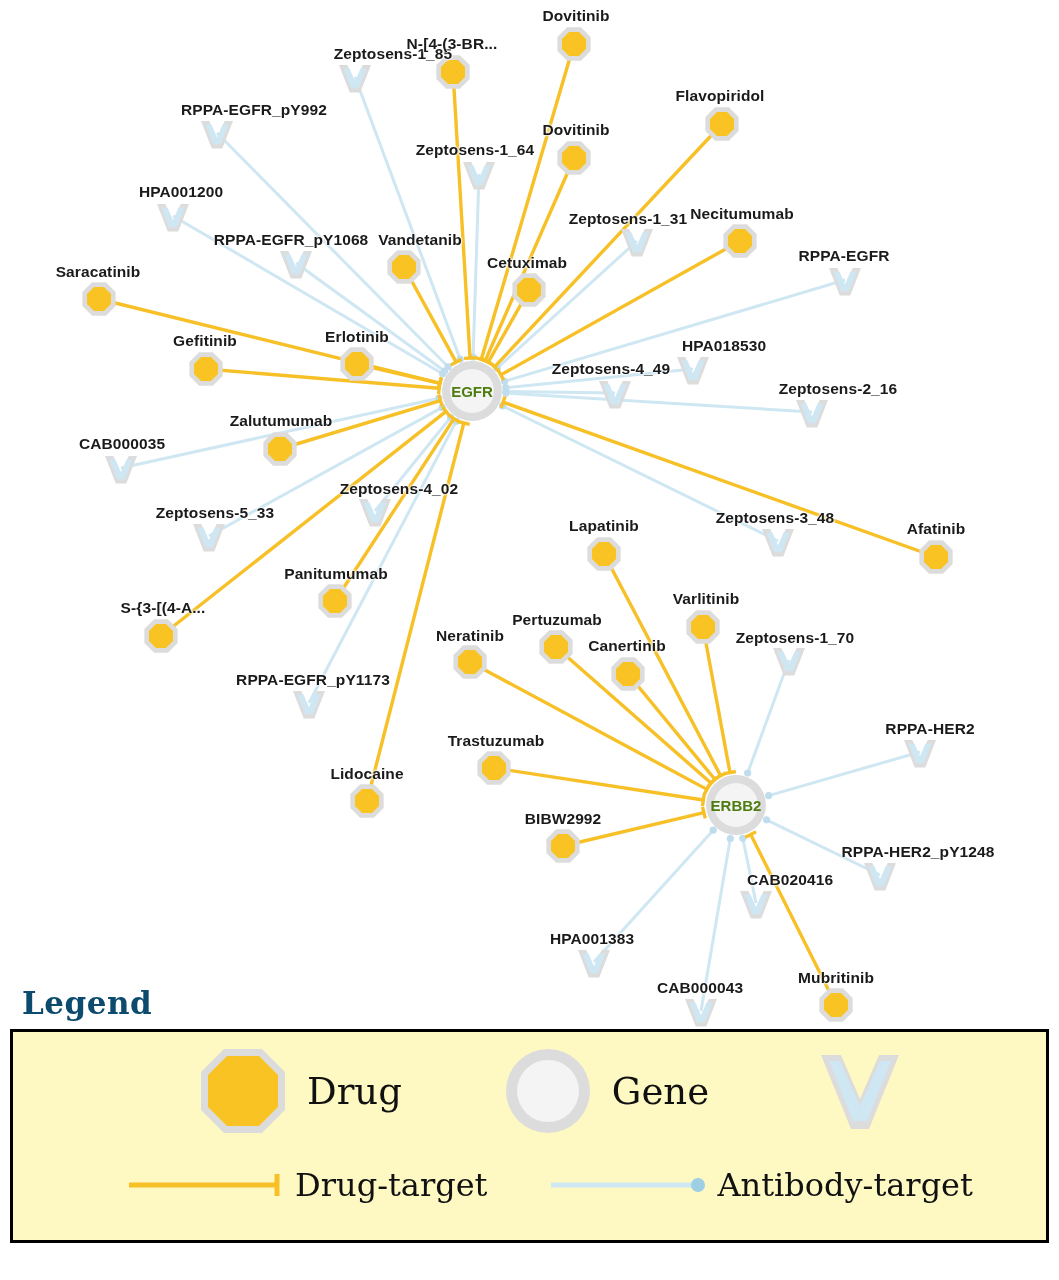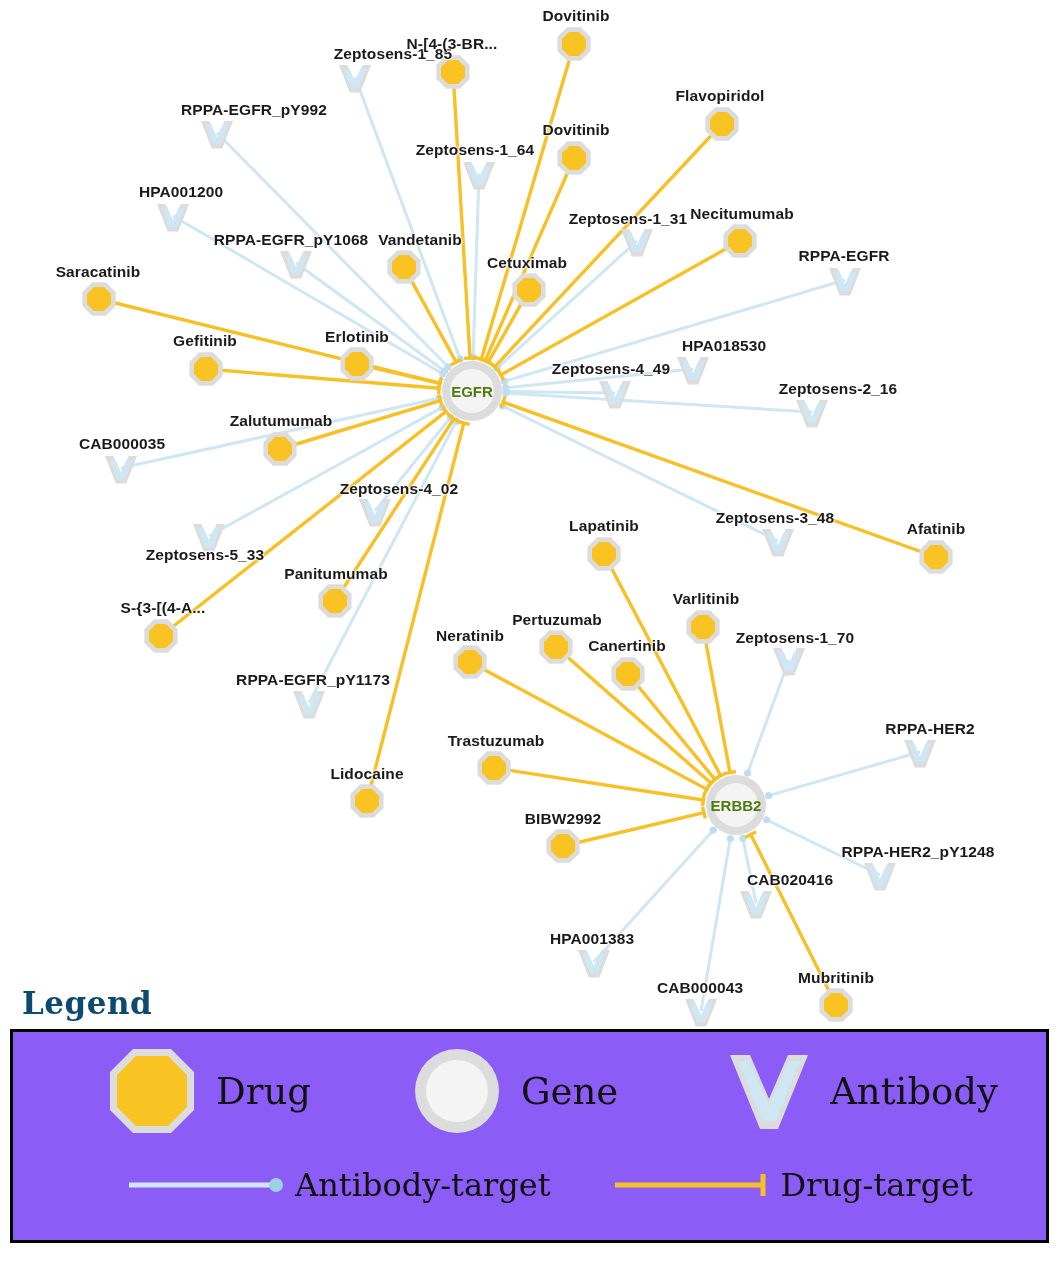--- a/index.html
+++ b/index.html
@@ -57,21 +57,21 @@
     font-weight: bold;
     color: #0c4a6e;
     margin-left: 22px;
     margin-bottom: 8px;
     letter-spacing: 0.5px;
   }
   #legend-box {
     margin: 0 10px;
     border: 3px solid #000;
     height: 208px;
-    background: #8b5cf6;
+    background: #fef9c3;
     position: relative;
     padding-left: 41px;
   }
   .legend-row1 {
     display: flex;
     align-items: center;
     justify-content: center;
     gap: 0px;
     height: 118px;
   }
@@ -296,21 +296,21 @@
     <div class="node-label" style="left: 475px; top: 150px;">Zeptosens-1_64</div>
     <div class="node-label" style="left: 181px; top: 192px;">HPA001200</div>
     <div class="node-label" style="left: 628px; top: 219px;">Zeptosens-1_31</div>
     <div class="node-label" style="left: 291px; top: 240px;">RPPA-EGFR_pY1068</div>
     <div class="node-label" style="left: 844px; top: 256px;">RPPA-EGFR</div>
     <div class="node-label" style="left: 724px; top: 346px;">HPA018530</div>
     <div class="node-label" style="left: 611px; top: 369px;">Zeptosens-4_49</div>
     <div class="node-label" style="left: 838px; top: 389px;">Zeptosens-2_16</div>
     <div class="node-label" style="left: 122px; top: 444px;">CAB000035</div>
     <div class="node-label" style="left: 399px; top: 489px;">Zeptosens-4_02</div>
-    <div class="node-label" style="left: 205px; top: 513px; margin-top: 42px;">Zeptosens-5_33</div>
+    <div class="node-label" style="left: 215px; top: 513px;">Zeptosens-5_33</div>
     <div class="node-label" style="left: 775px; top: 518px;">Zeptosens-3_48</div>
     <div class="node-label" style="left: 795px; top: 638px;">Zeptosens-1_70</div>
     <div class="node-label" style="left: 313px; top: 680px;">RPPA-EGFR_pY1173</div>
     <div class="node-label" style="left: 930px; top: 729px;">RPPA-HER2</div>
     <div class="node-label" style="left: 918px; top: 852px;">RPPA-HER2_pY1248</div>
     <div class="node-label" style="left: 790px; top: 880px;">CAB020416</div>
     <div class="node-label" style="left: 592px; top: 939px;">HPA001383</div>
     <div class="node-label" style="left: 700px; top: 988px;">CAB000043</div>
     <div class="node-label" style="left: 576px; top: 16px;">Dovitinib</div>
     <div class="node-label" style="left: 452px; top: 44px;">N-[4-(3-BR...</div>
@@ -357,33 +357,32 @@
           <circle cx="50" cy="50" r="31" fill="#f4f4f4"></circle>
         </svg>
         <span class="lbl">Gene</span>
       </div>
       <div class="sp-2"></div>
       <div class="legend-item">
         <svg width="94" height="100" viewBox="0 0 94 100">
           <path d="M8,14 L28,14 L47,58 L66,14 L86,14 L56,88 L38,88 Z" fill="#dcdcdc"></path>
           <path d="M16,20 L27,20 L47,65 L67,20 L78,20 L54,80 L40,80 Z" fill="#cfe7f2"></path>
         </svg>
-        <span class="lbl">Antibody</span>
       </div>
     </div>
     <div class="legend-row2">
+      <div class="legend-item">
+        <svg width="160" height="28" viewBox="0 0 160 28">
+          <line x1="2" y1="14" x2="150" y2="14" stroke="#f6c026" stroke-width="5"></line>
+          <line x1="150" y1="3" x2="150" y2="25" stroke="#f6c026" stroke-width="5"></line>
+        </svg>
+        <span class="lbl">Drug-target</span>
+      </div>
       <div class="legend-item">
         <svg width="160" height="28" viewBox="0 0 160 28">
           <line x1="2" y1="14" x2="146" y2="14" stroke="#cfe7f2" stroke-width="5"></line>
           <circle cx="149" cy="14" r="7" fill="#9ecfe4"></circle>
         </svg>
         <span class="lbl">Antibody-target</span>
-      </div>
-      <div class="legend-item">
-        <svg width="160" height="28" viewBox="0 0 160 28">
-          <line x1="2" y1="14" x2="150" y2="14" stroke="#f6c026" stroke-width="5"></line>
-          <line x1="150" y1="3" x2="150" y2="25" stroke="#f6c026" stroke-width="5"></line>
-        </svg>
-        <span class="lbl">Drug-target</span>
       </div>
     </div>
   </div>
 </div>
 
 </body></html>

